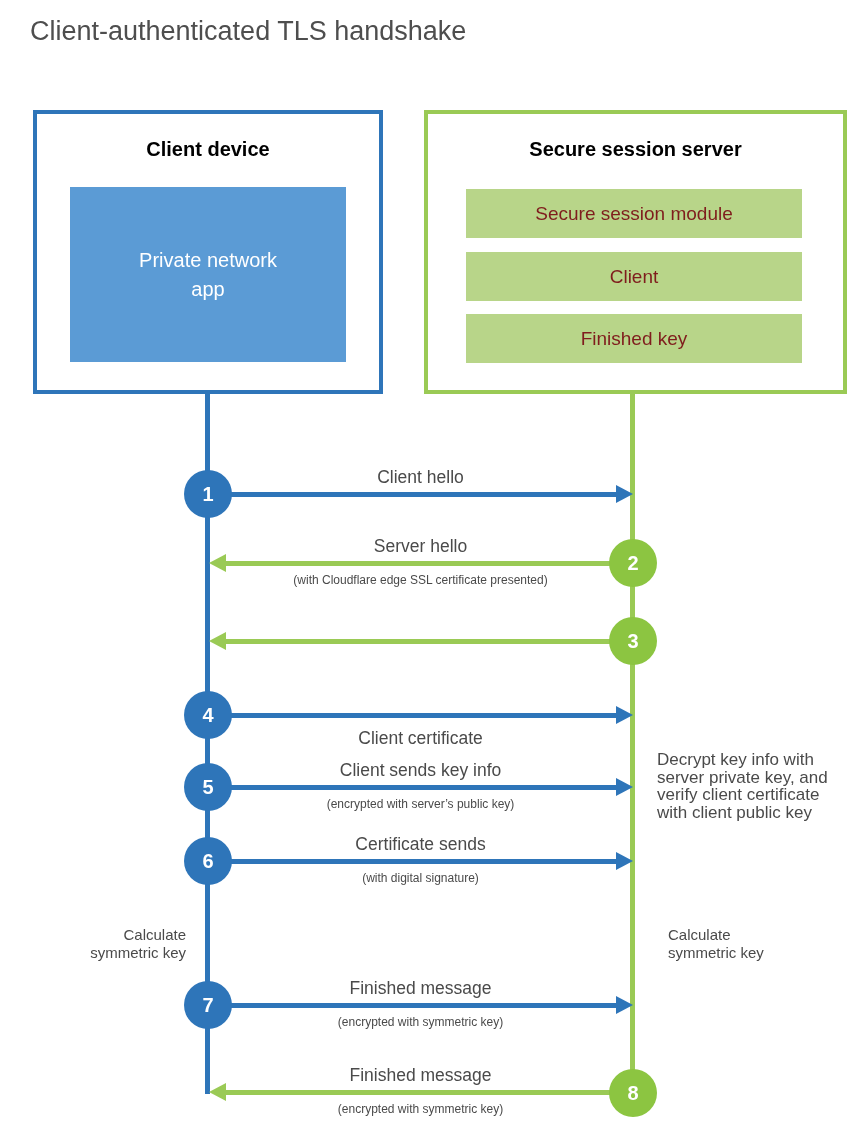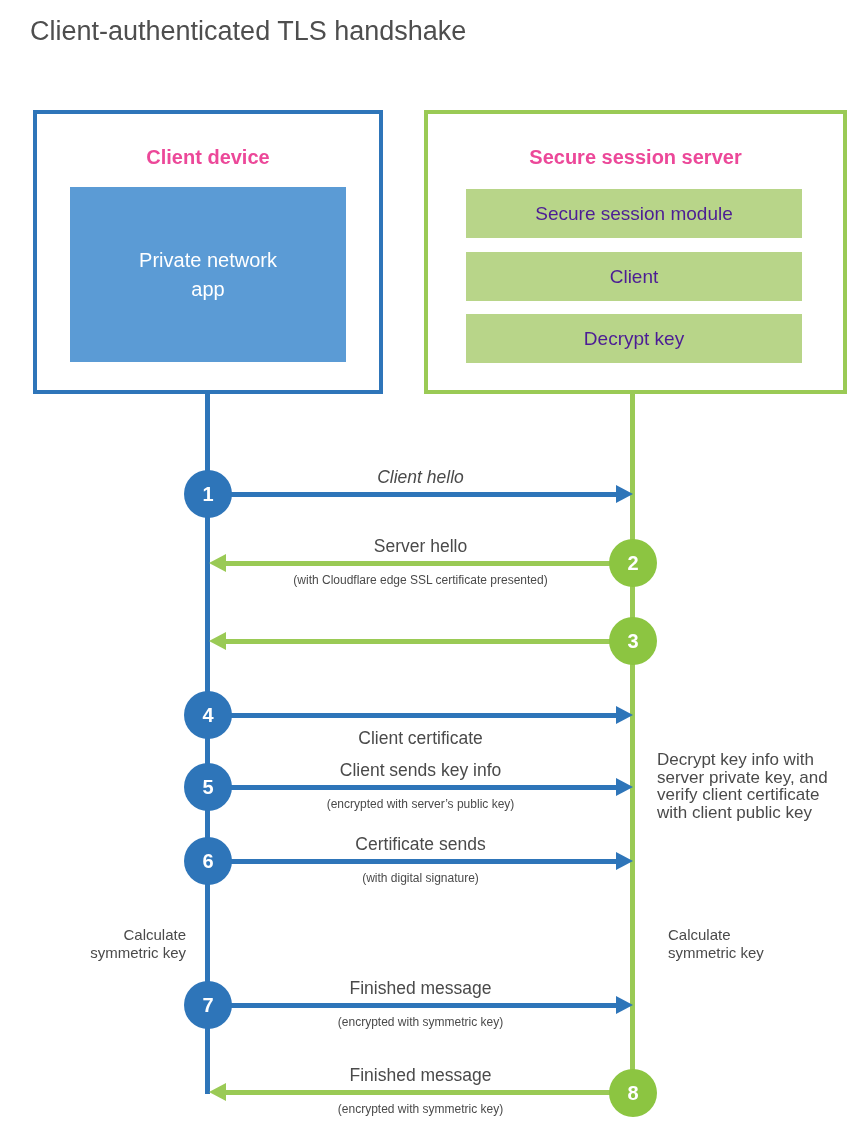--- a/index.html
+++ b/index.html
@@ -23,43 +23,43 @@
   .actor-box {
     position: absolute;
     top: 110px;
     height: 284px;
     background: #ffffff;
     z-index: 2;
   }
   .client-box { left: 33px;  width: 350px; border: 4px solid #2e75b9; }
   .server-box { left: 424px; width: 423px; border: 4px solid #9aca55; }
   .box-heading {
-    margin-top: 32px;
+    margin-top: 24px;
     text-align: center;
     font-size: 20px;
     font-weight: bold;
-    color: #ec4899;
+    color: #000000;
   }
   .client-app {
     position: absolute;
     left: 33px; top: 73px;
     width: 276px; height: 175px;
     background: #5b9bd5;
     color: #ffffff;
     font-size: 20px;
     display: flex; align-items: center; justify-content: center;
     text-align: center;
   }
   .client-app span { display: inline-block; width: 170px; line-height: 1.45; }
   .server-bar {
     position: absolute;
     left: 38px;
     width: 336px; height: 49px;
     background: #b8d589;
-    color: #4c1d95;
+    color: #7f1d1d;
     font-size: 19px;
     display: flex; align-items: center; justify-content: center;
   }
   .bar-1 { top: 75px; }
   .bar-2 { top: 138px; }
   .bar-3 { top: 200px; }
   
   .vline { position: absolute; width: 5px; top: 394px; z-index: 1; }
   .vline.blue  { left: 205px; height: 700px; background: #2e75b9; }
   .vline.green { left: 630px; height: 700px; background: #9aca55; }
@@ -129,30 +129,30 @@
     <div class="box-heading">Client device</div>
     <div class="client-app">
       <span>Private network app</span>
     </div>
   </div>
 
   <div class="actor-box server-box">
     <div class="box-heading">Secure session server</div>
     <div class="server-bar bar-1">Secure session module</div>
     <div class="server-bar bar-2">Client</div>
-    <div class="server-bar bar-3">Decrypt key</div>
+    <div class="server-bar bar-3">Finished key</div>
   </div>
 
   <div class="vline blue"></div>
   <div class="vline green"></div>
 
   <div class="hline blue" style="left:210px; top:492px; width:406px;"></div>
   <div class="ah right" style="left:616px; top:485px;"></div>
   <div class="circle blue" style="left:184px; top:470px;">1</div>
-  <div class="msg" style="top:467px;font-style:italic;">Client hello</div>
+  <div class="msg" style="top:467px;">Client hello</div>
 
   <div class="hline green" style="left:226px; top:561px; width:405px;"></div>
   <div class="ah left" style="left:209px; top:554px;"></div>
   <div class="circle green" style="left:609px; top:539px;">2</div>
   <div class="msg" style="top:536px;">Server hello</div>
   <div class="submsg" style="top:573px;">(with Cloudflare edge SSL certificate presented)</div>
 
   <div class="hline green" style="left:226px; top:639px; width:405px;"></div>
   <div class="ah left" style="left:209px; top:632px;"></div>
   <div class="circle green" style="left:609px; top:617px;">3</div>

